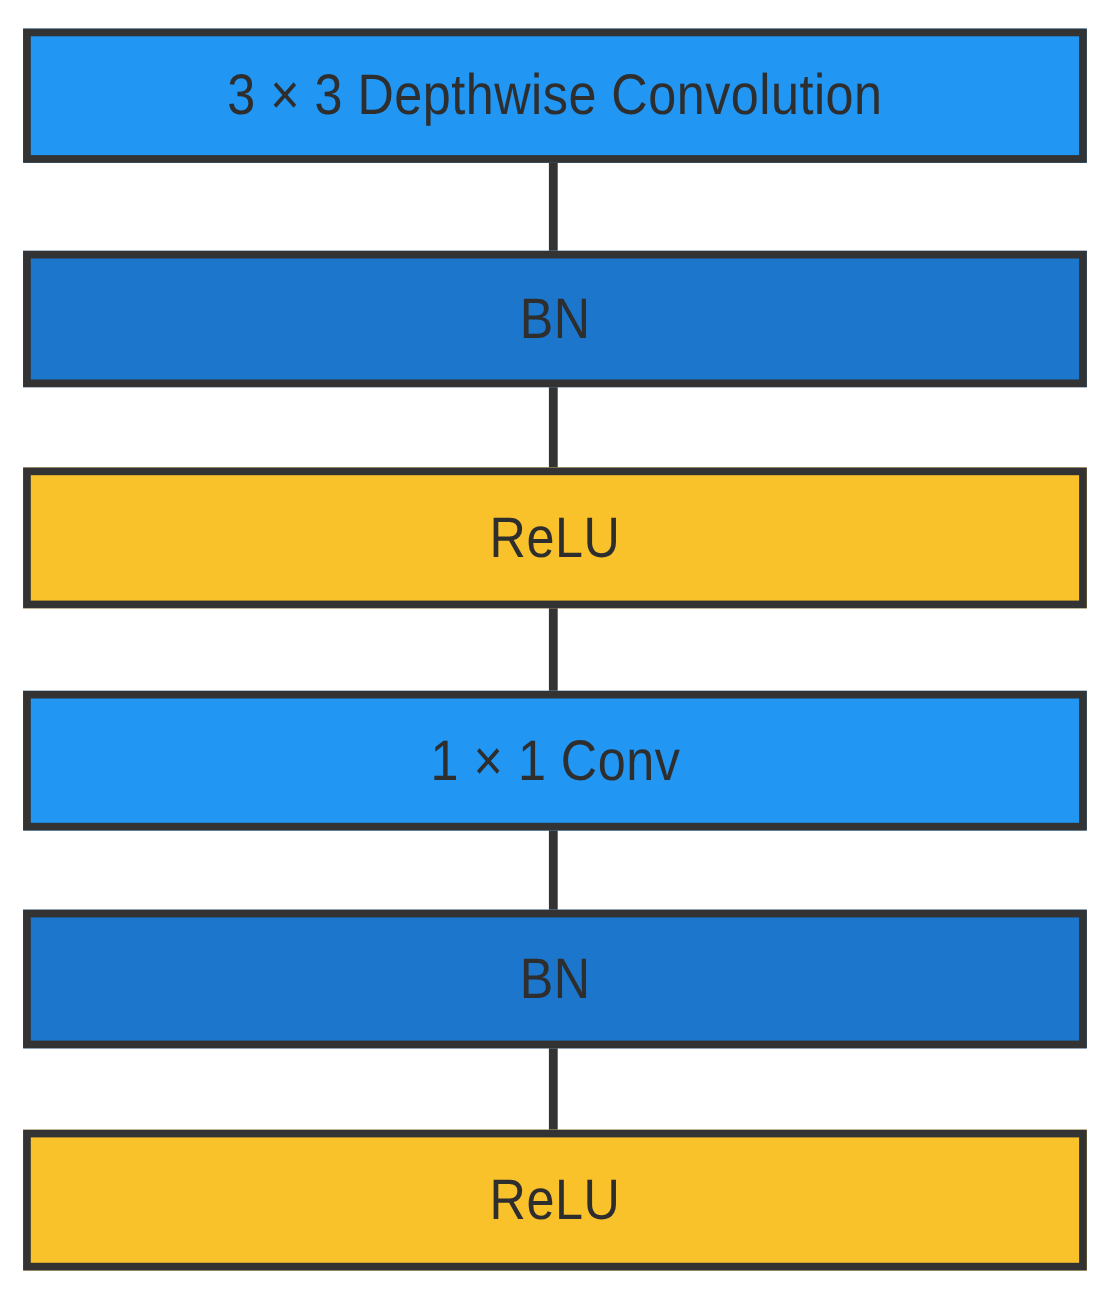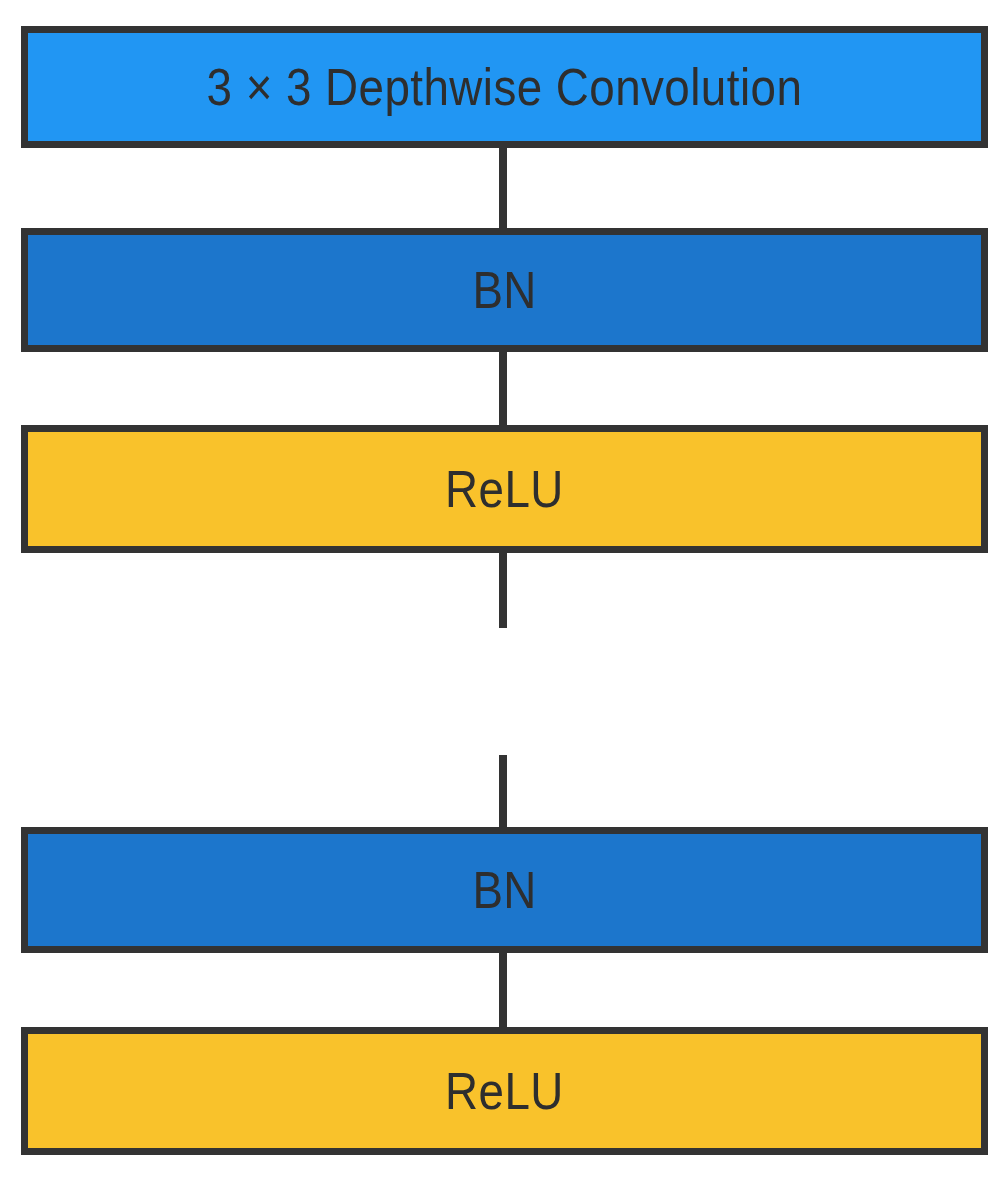--- a/index.html
+++ b/index.html
@@ -72,20 +72,23 @@
   <div class="node n1" style="background-color: rgb(28, 118, 204); border-color: rgb(51, 51, 51);">
     <span class="node-label" style="color: rgb(46, 46, 46);">BN</span>
   </div>
   <div class="connector c1" style="background-color: rgb(51, 51, 51);"></div>
 
   <div class="node n2" style="background-color: rgb(249, 194, 43); border-color: rgb(51, 51, 51);">
     <span class="node-label" style="color: rgb(46, 46, 46);">ReLU</span>
   </div>
   <div class="connector c2" style="background-color: rgb(51, 51, 51);"></div>
 
+  <div class="node n3" style="background-color: rgb(33, 150, 243); border-color: rgb(51, 51, 51);">
+    <span class="node-label" style="color: rgb(46, 46, 46);">1 × 1 Conv</span>
+  </div>
   <div class="connector c3" style="background-color: rgb(51, 51, 51);"></div>
 
   <div class="node n4" style="background-color: rgb(28, 118, 204); border-color: rgb(51, 51, 51);">
     <span class="node-label" style="color: rgb(46, 46, 46);">BN</span>
   </div>
   <div class="connector c4" style="background-color: rgb(51, 51, 51);"></div>
 
   <div class="node n5" style="background-color: rgb(249, 194, 43); border-color: rgb(51, 51, 51);">
     <span class="node-label" style="color: rgb(46, 46, 46);">ReLU</span>
   </div>

